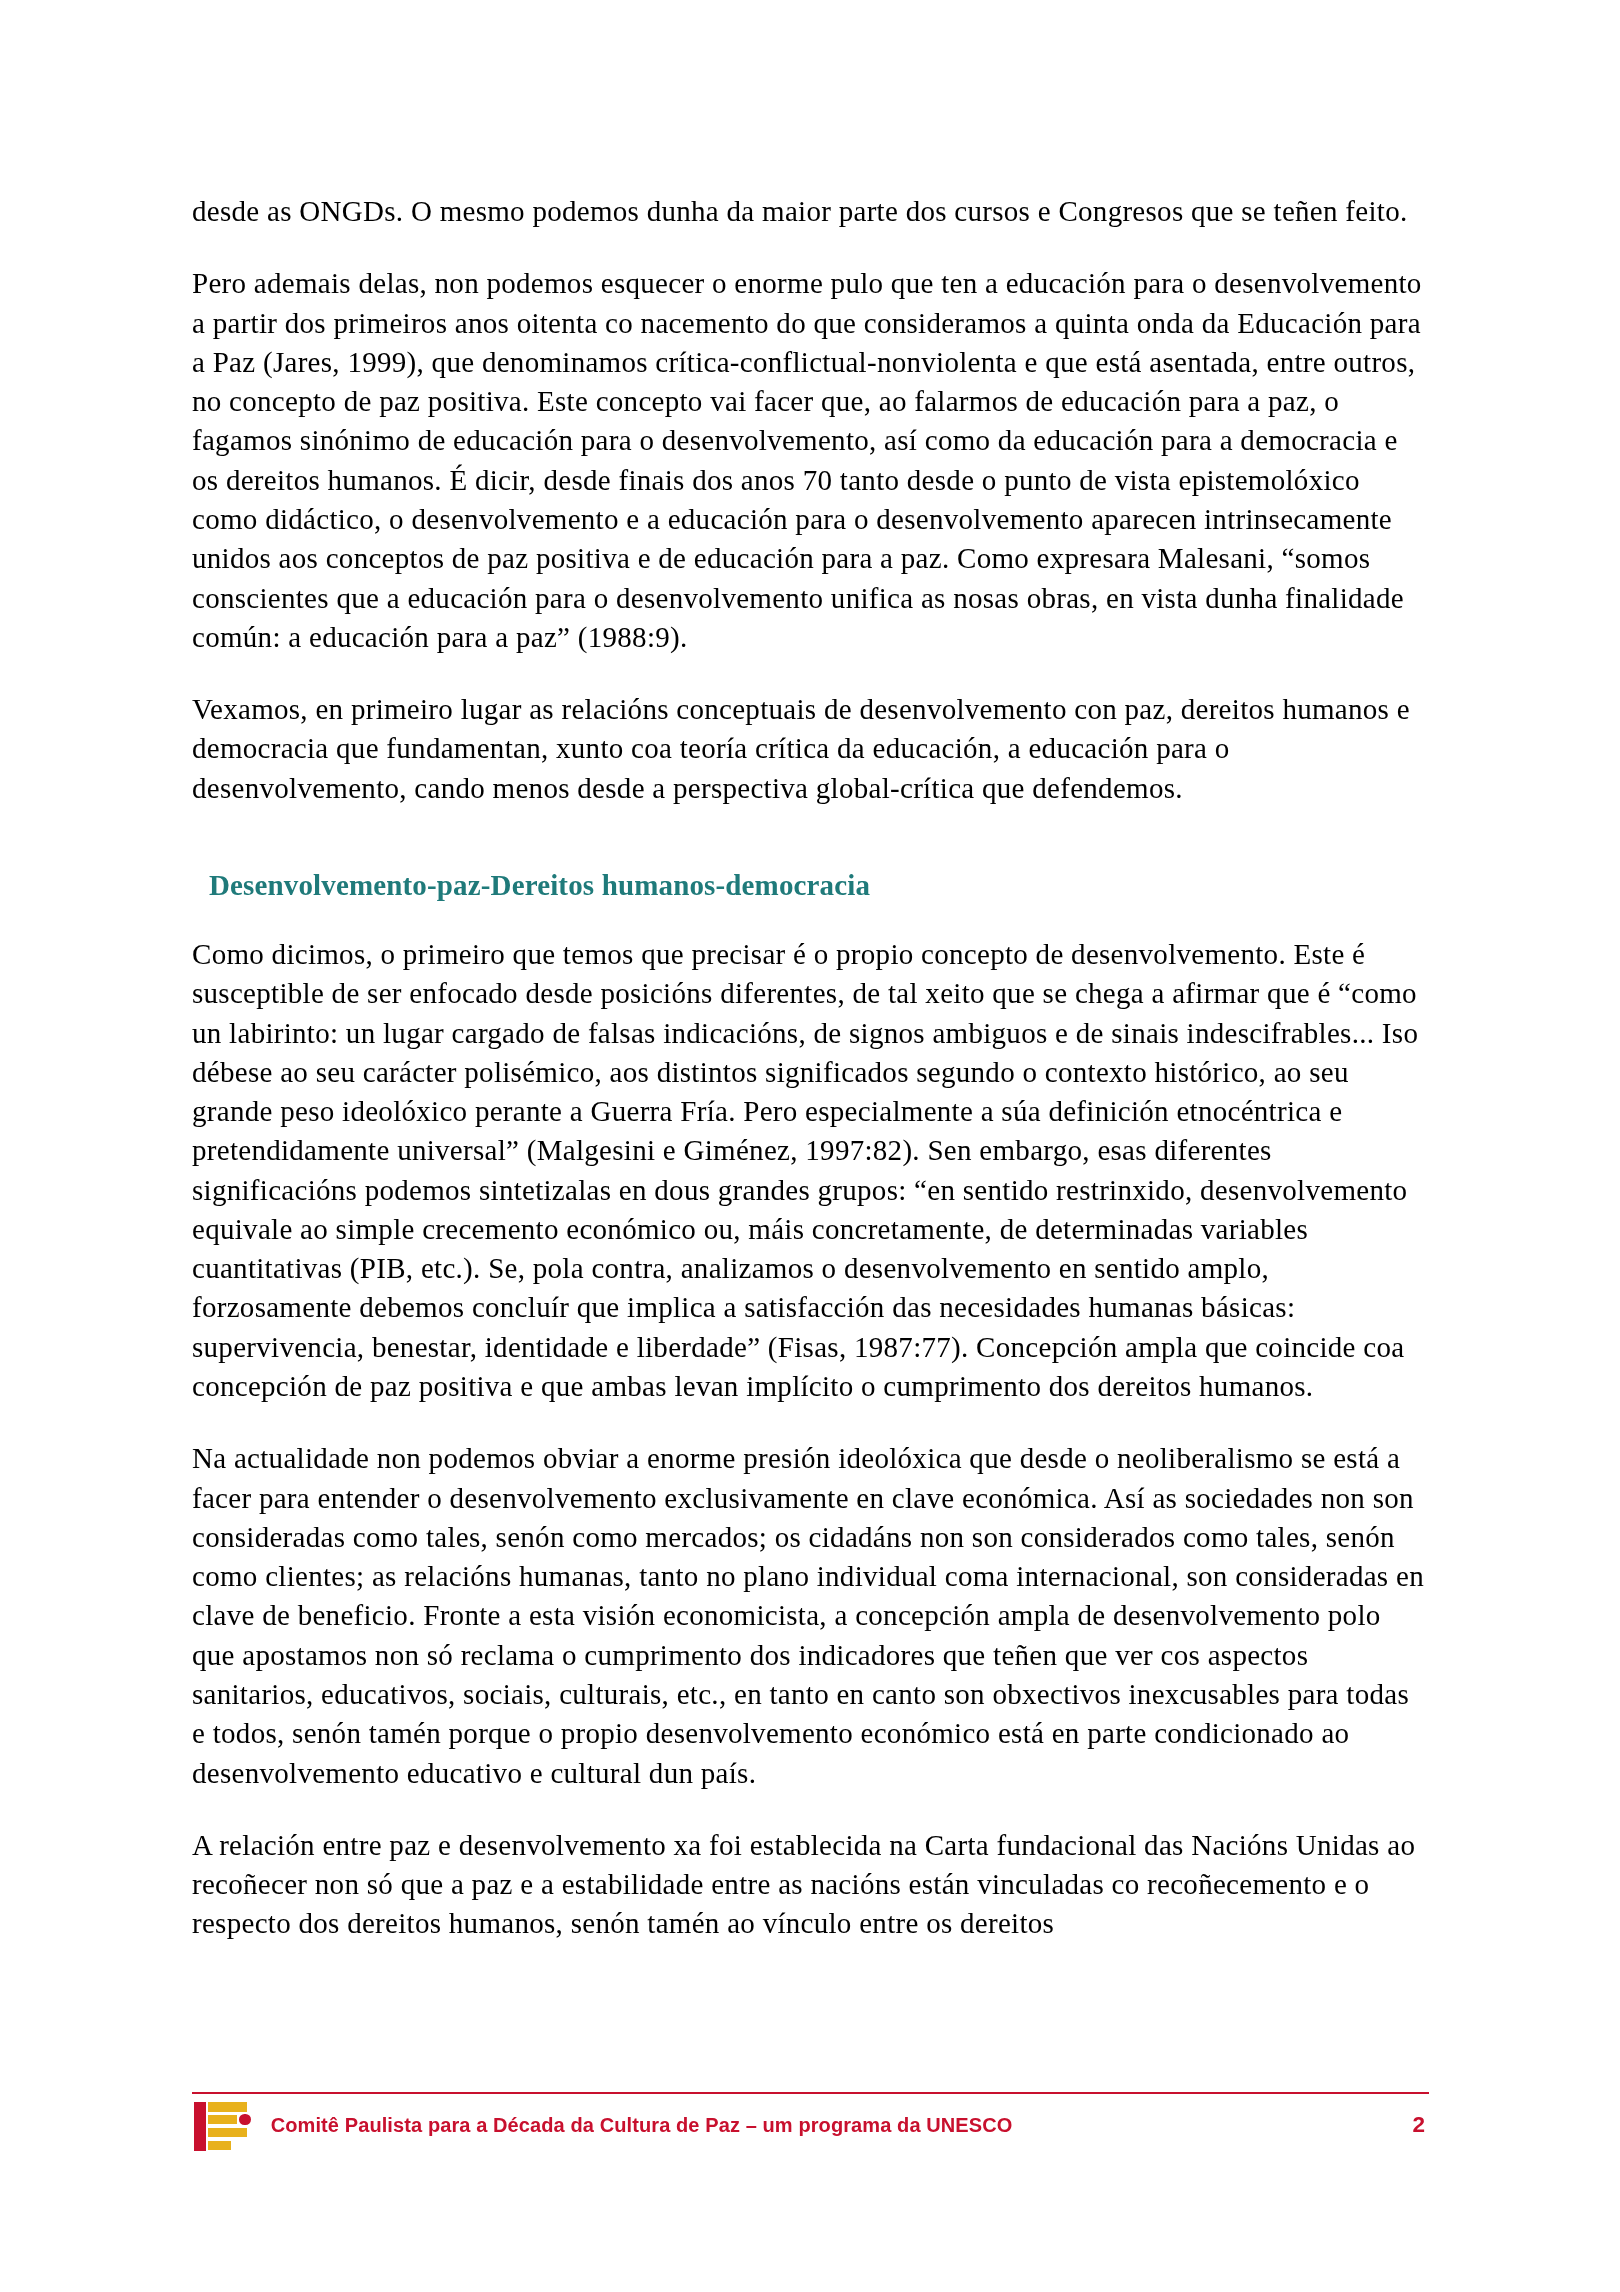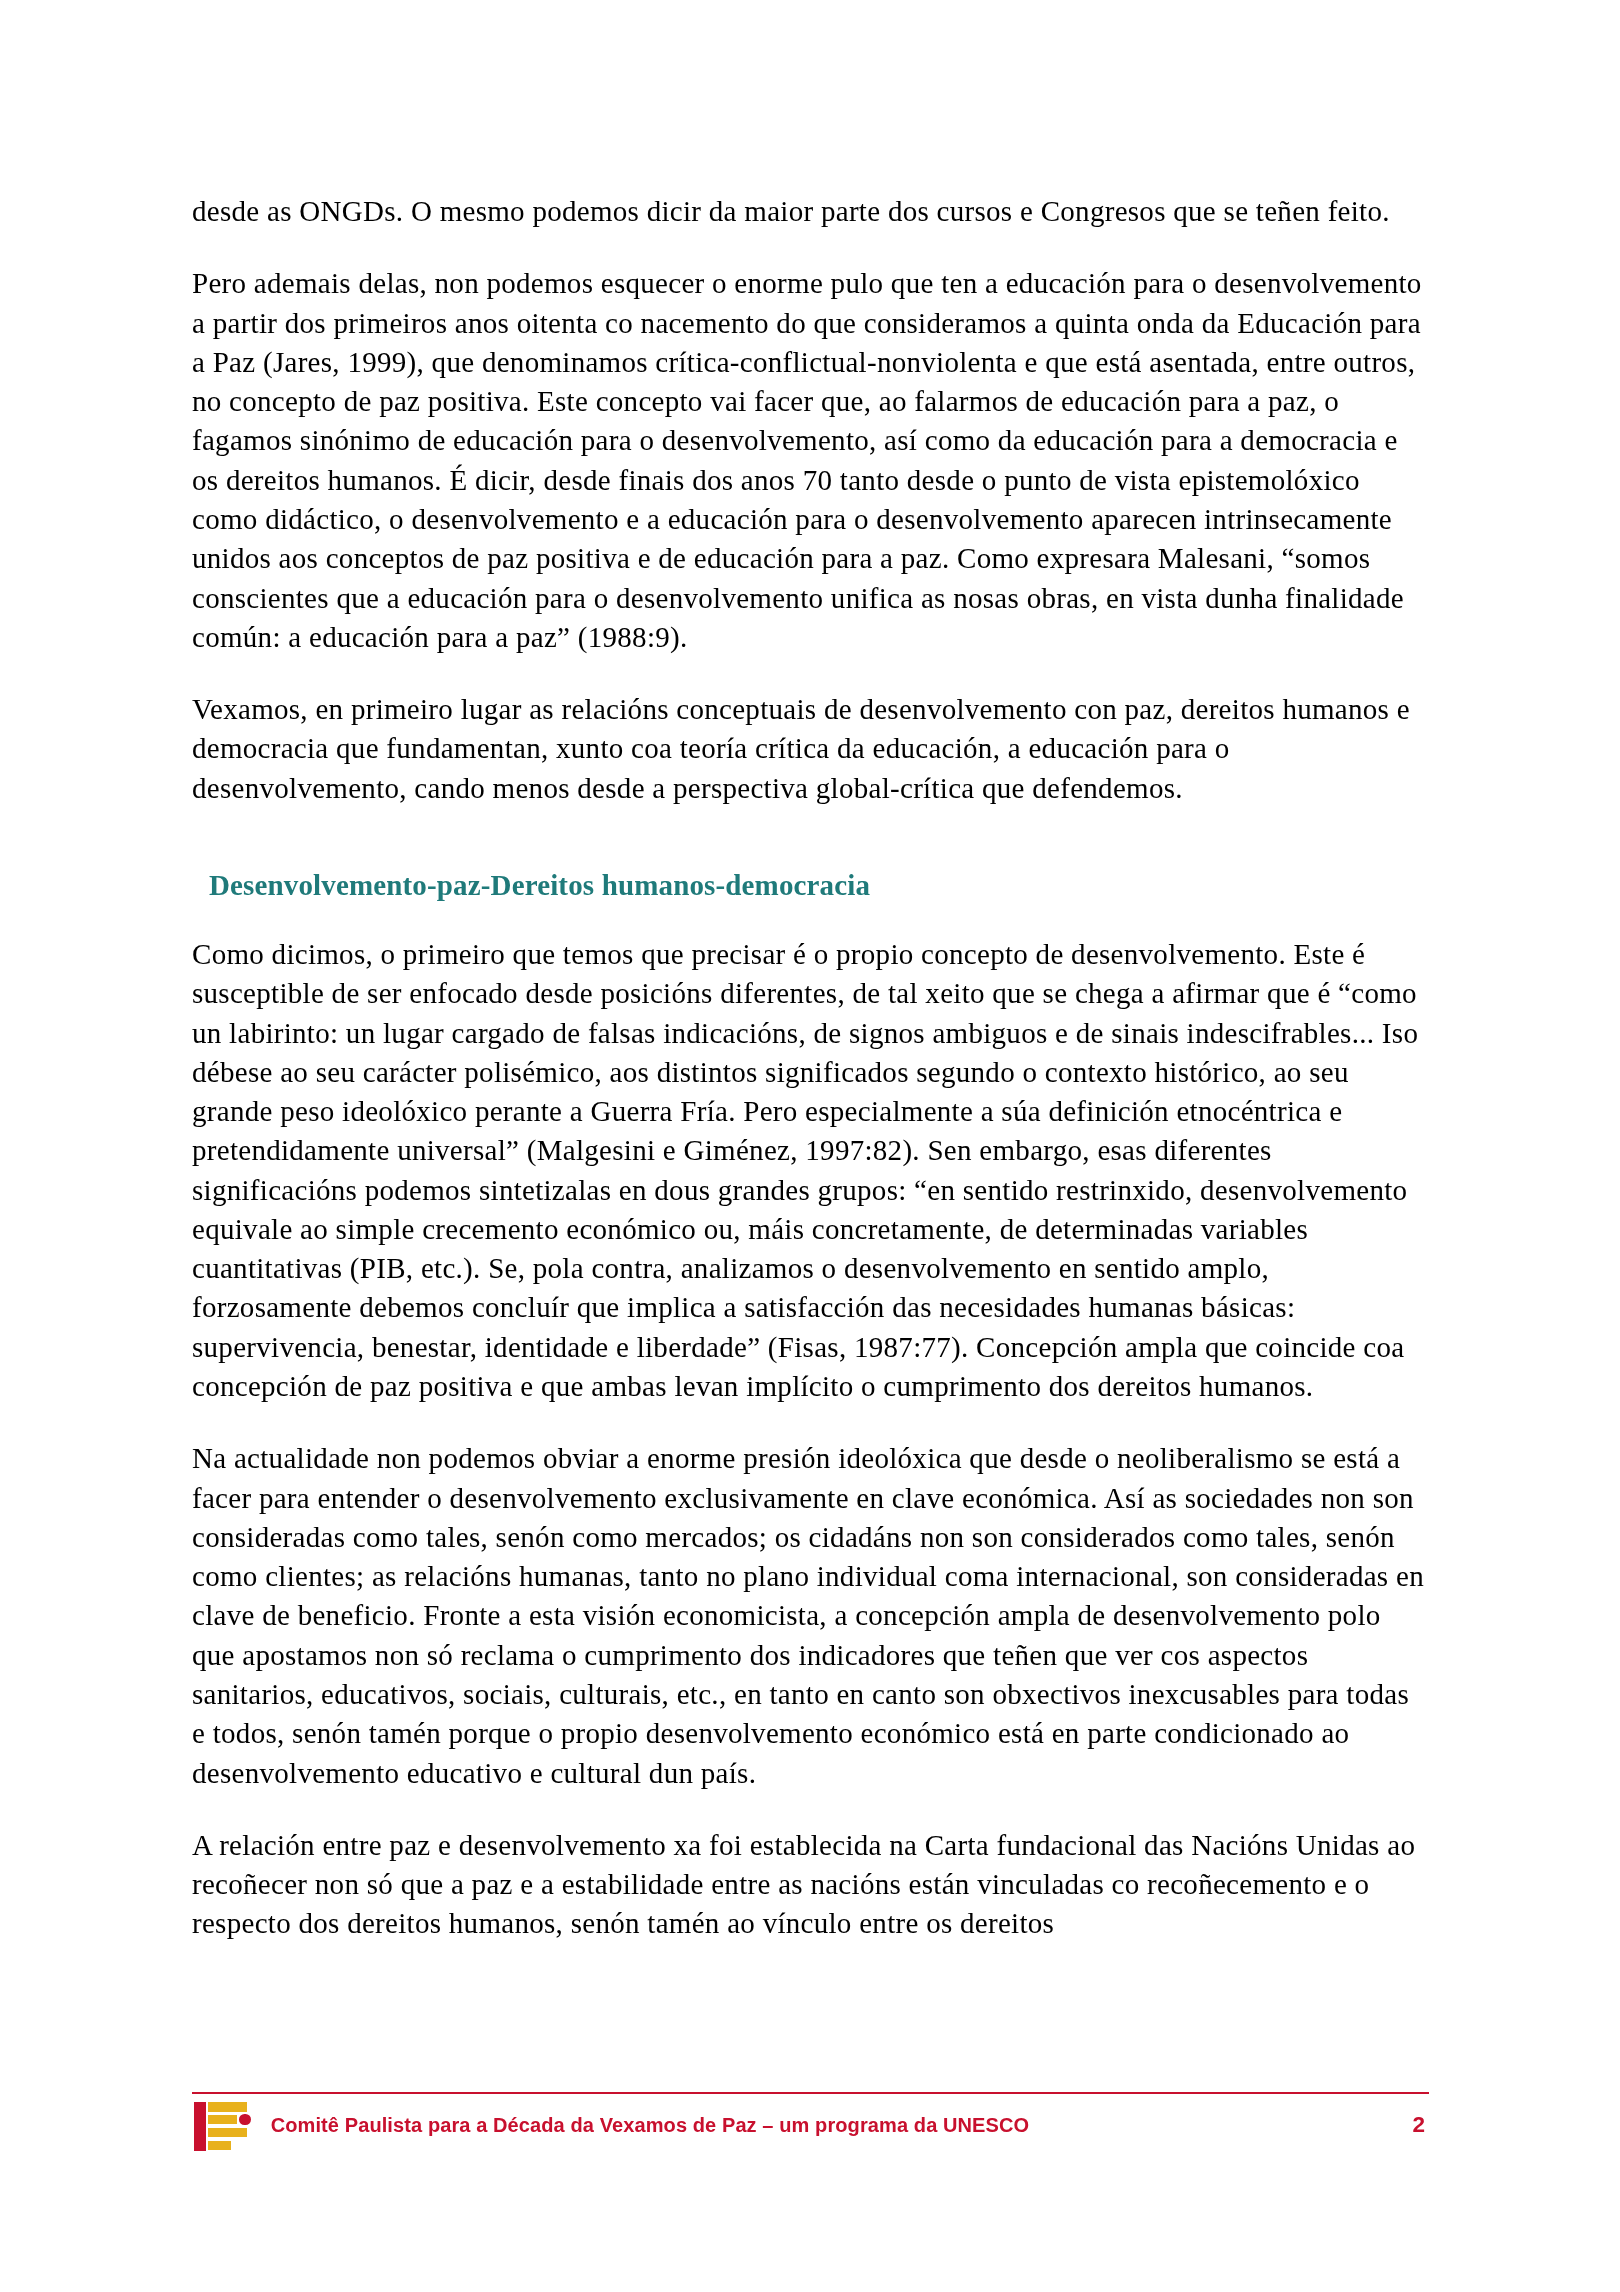--- a/index.html
+++ b/index.html
@@ -99,21 +99,21 @@
     padding-right: 3.9px;
   }
 </style>
 </head>
 <body>
 
 <div class="page">
 
   <div class="content">
 
-    <p class="para">desde as ONGDs. O mesmo podemos dicir da maior parte dos cursos e Congresos que se teñen feito.</p>
+    <p class="para">desde as ONGDs. O mesmo podemos dunha da maior parte dos cursos e Congresos que se teñen feito.</p>
     <p class="para">Pero ademais delas, non podemos esquecer o enorme pulo que ten a educación para o desenvolvemento a partir dos primeiros anos oitenta co nacemento do que consideramos a quinta onda da Educación para a Paz (Jares, 1999), que denominamos crítica-conflictual-nonviolenta e que está asentada, entre outros, no concepto de paz positiva. Este concepto vai facer que, ao falarmos de educación para a paz, o fagamos sinónimo de educación para o desenvolvemento, así como da educación para a democracia e os dereitos humanos. É dicir, desde finais dos anos 70 tanto desde o punto de vista epistemolóxico como didáctico, o desenvolvemento e a educación para o desenvolvemento aparecen intrinsecamente unidos aos conceptos de paz positiva e de educación para a paz. Como expresara Malesani, “somos conscientes que a educación para o desenvolvemento unifica as nosas obras, en vista dunha finalidade común: a educación para a paz” (1988:9).</p>
     <p class="para">Vexamos, en primeiro lugar as relacións conceptuais de desenvolvemento con paz, dereitos humanos e democracia que fundamentan, xunto coa teoría crítica da educación, a educación para o desenvolvemento, cando menos desde a perspectiva global-crítica que defendemos.</p>
 
     <h2 class="section-heading">Desenvolvemento-paz-Dereitos humanos-democracia</h2>
 
     <p class="para">Como dicimos, o primeiro que temos que precisar é o propio concepto de desenvolvemento. Este é susceptible de ser enfocado desde posicións diferentes, de tal xeito que se chega a afirmar que é “como un labirinto: un lugar cargado de falsas indicacións, de signos ambiguos e de sinais indescifrables... Iso débese ao seu carácter polisémico, aos distintos significados segundo o contexto histórico, ao seu grande peso ideolóxico perante a Guerra Fría. Pero especialmente a súa definición etnocéntrica e pretendidamente universal” (Malgesini e Giménez, 1997:82). Sen embargo, esas diferentes significacións podemos sintetizalas en dous grandes grupos: “en sentido restrinxido, desenvolvemento equivale ao simple crecemento económico ou, máis concretamente, de determinadas variables cuantitativas (PIB, etc.). Se, pola contra, analizamos o desenvolvemento en sentido amplo, forzosamente debemos concluír que implica a satisfacción das necesidades humanas básicas: supervivencia, benestar, identidade e liberdade” (Fisas, 1987:77). Concepción ampla que coincide coa concepción de paz positiva e que ambas levan implícito o cumprimento dos dereitos humanos.</p>
     <p class="para">Na actualidade non podemos obviar a enorme presión ideolóxica que desde o neoliberalismo se está a facer para entender o desenvolvemento exclusivamente en clave económica. Así as sociedades non son consideradas como tales, senón como mercados; os cidadáns non son considerados como tales, senón como clientes; as relacións humanas, tanto no plano individual coma internacional, son consideradas en clave de beneficio. Fronte a esta visión economicista, a concepción ampla de desenvolvemento polo que apostamos non só reclama o cumprimento dos indicadores que teñen que ver cos aspectos sanitarios, educativos, sociais, culturais, etc., en tanto en canto son obxectivos inexcusables para todas e todos, senón tamén porque o propio desenvolvemento económico está en parte condicionado ao desenvolvemento educativo e cultural dun país.</p>
     <p class="para">A relación entre paz e desenvolvemento xa foi establecida na Carta fundacional das Nacións Unidas ao recoñecer non só que a paz e a estabilidade entre as nacións están vinculadas co recoñecemento e o respecto dos dereitos humanos, senón tamén ao vínculo entre os dereitos</p>
 
   </div>
@@ -122,19 +122,19 @@
     <div class="footer-rule"></div>
     <div class="footer-inner">
       <div class="logo">
         <span class="bar b1"></span>
         <span class="bar b2"></span>
         <span class="bar b3"></span>
         <span class="bar b4"></span>
         <span class="bar b5"></span>
         <span class="dot"></span>
       </div>
-      <div class="footer-text">Comitê Paulista para a Década da Vexamos de Paz – um programa da UNESCO</div>
+      <div class="footer-text">Comitê Paulista para a Década da Cultura de Paz – um programa da UNESCO</div>
       <div class="page-number">2</div>
     </div>
   </div>
 
 </div>
 
 
 </body></html>

